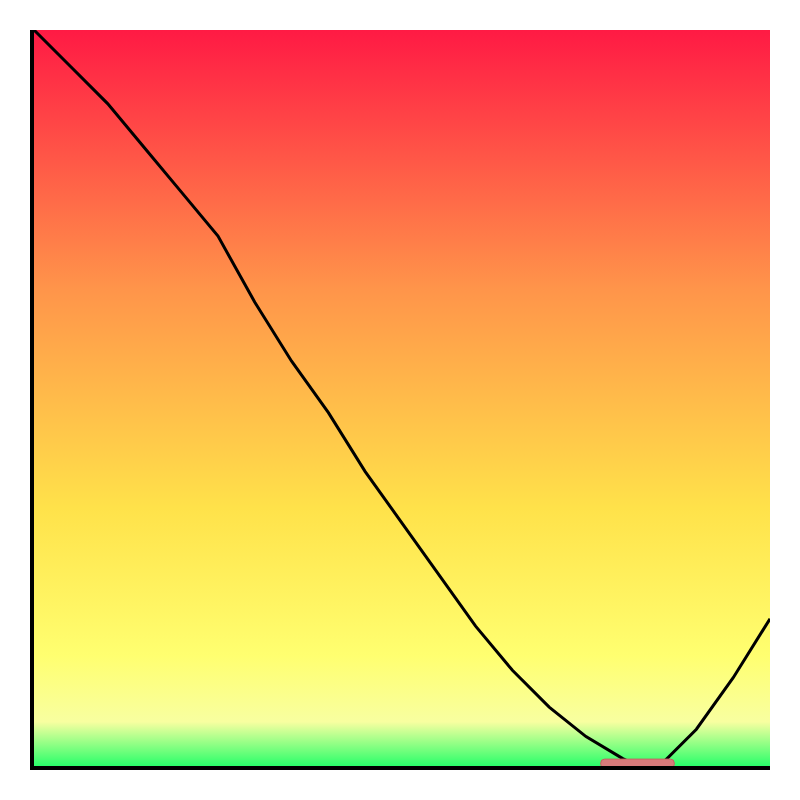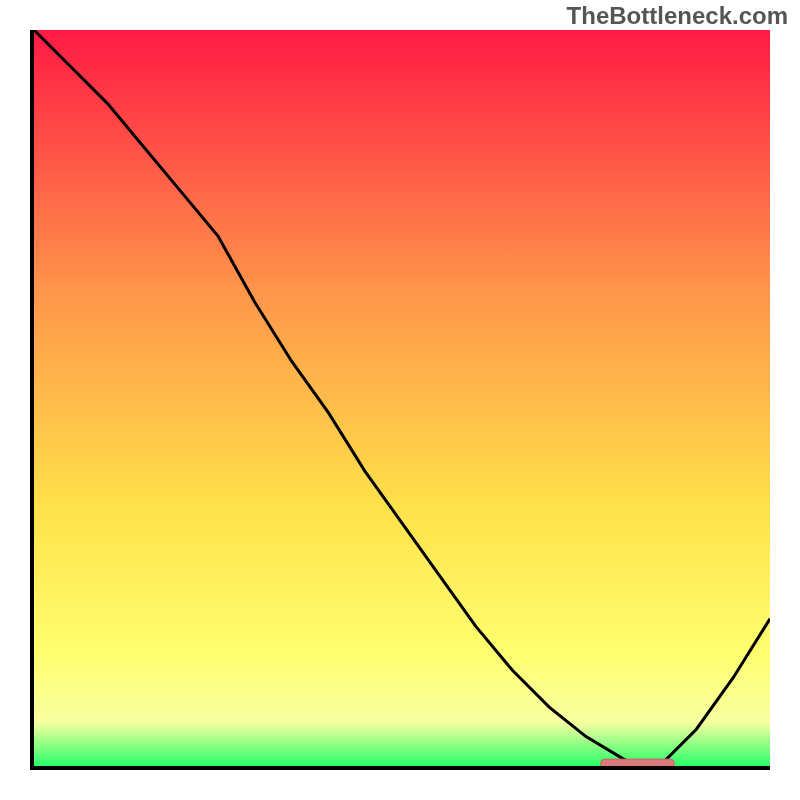--- a/index.html
+++ b/index.html
@@ -32,21 +32,20 @@
     height: 740px;
   }
   svg {
     display: block;
   }
 </style>
 </head>
 <body>
 <div class="container">
 
-  <div class="watermark">TheBottleneck.com</div>
 
   <div class="plot-area">
     <svg id="chart-svg" width="740" height="740" viewBox="0 0 740 740">
       <defs>
         <linearGradient id="bg-grad" x1="0" y1="0" x2="0" y2="1">
           <stop id="g0" offset="0%" stop-color="#ff1a44"></stop>
           <stop id="g1" offset="35%" stop-color="#ff944a"></stop>
           <stop id="g2" offset="65%" stop-color="#ffe24a"></stop>
           <stop id="g3" offset="85%" stop-color="#ffff70"></stop>
           <stop id="g4" offset="94%" stop-color="#f8ffa0"></stop>

